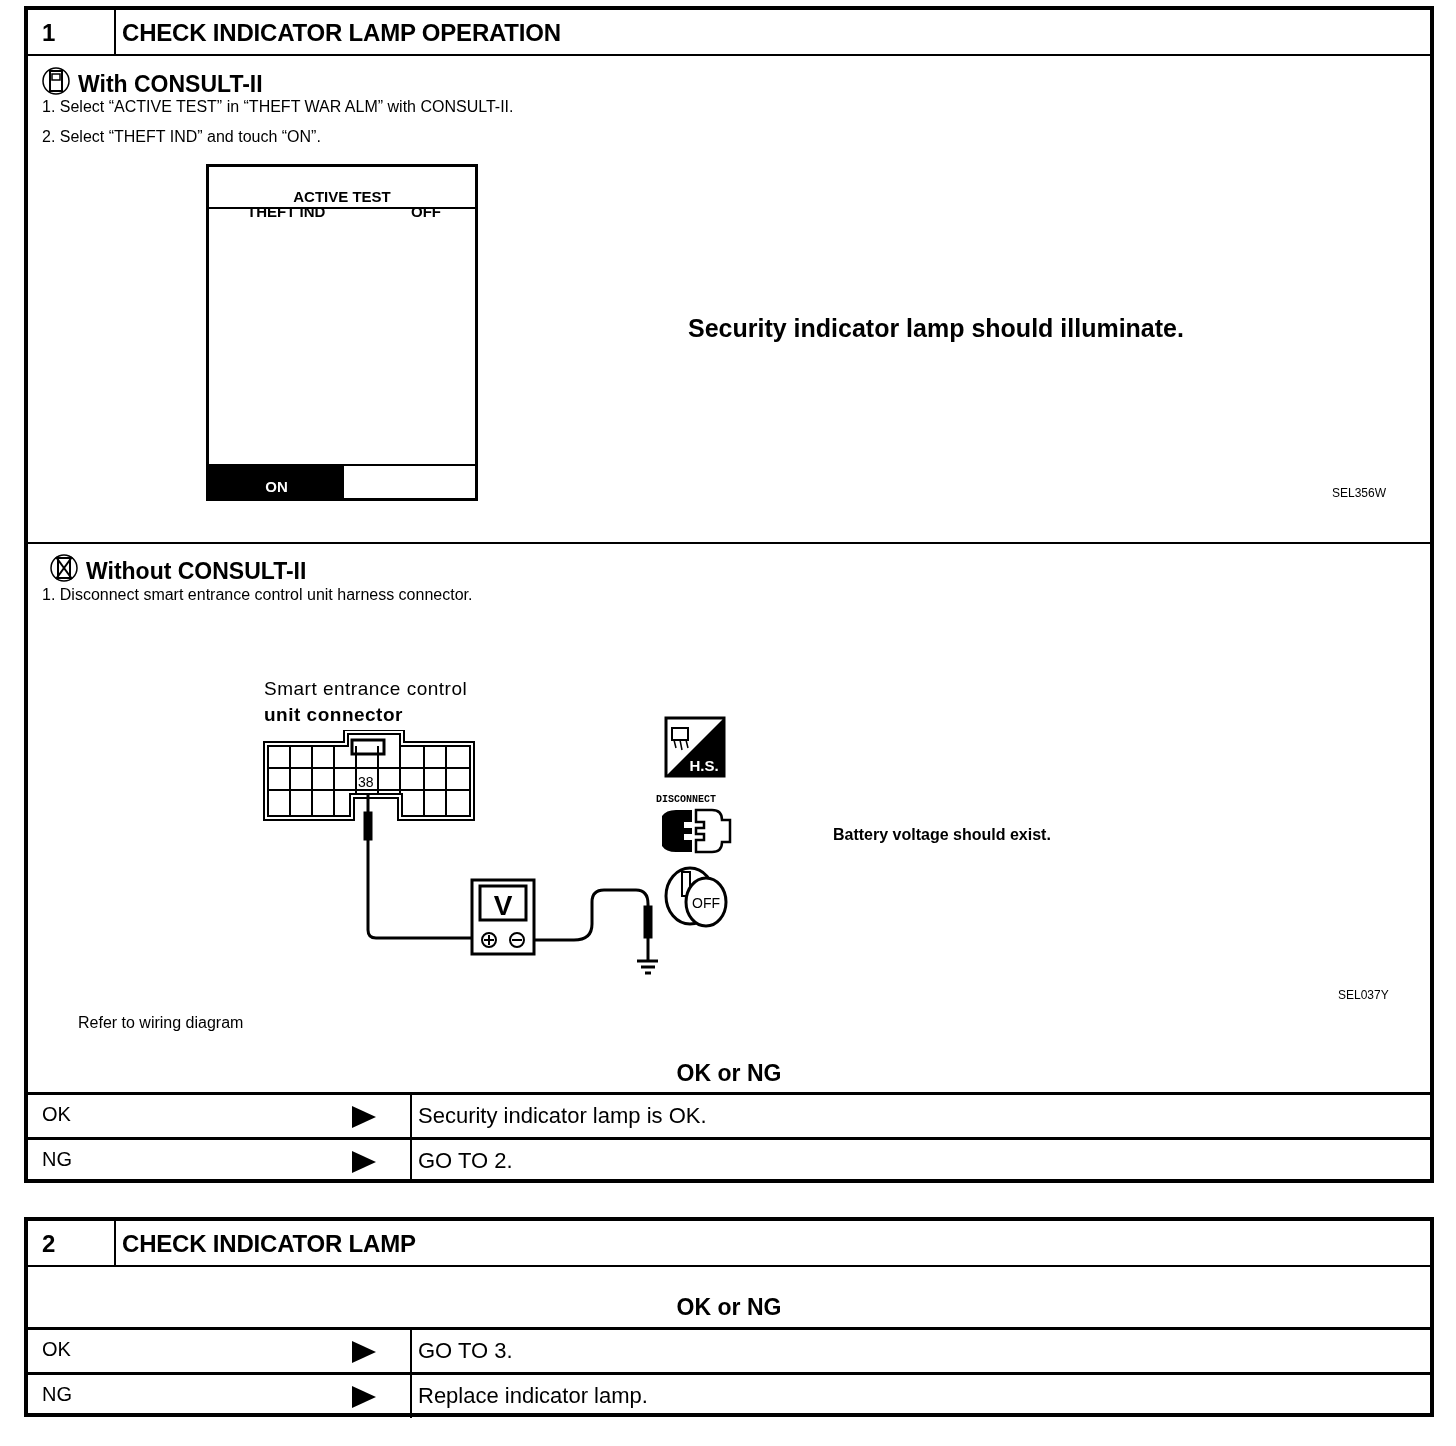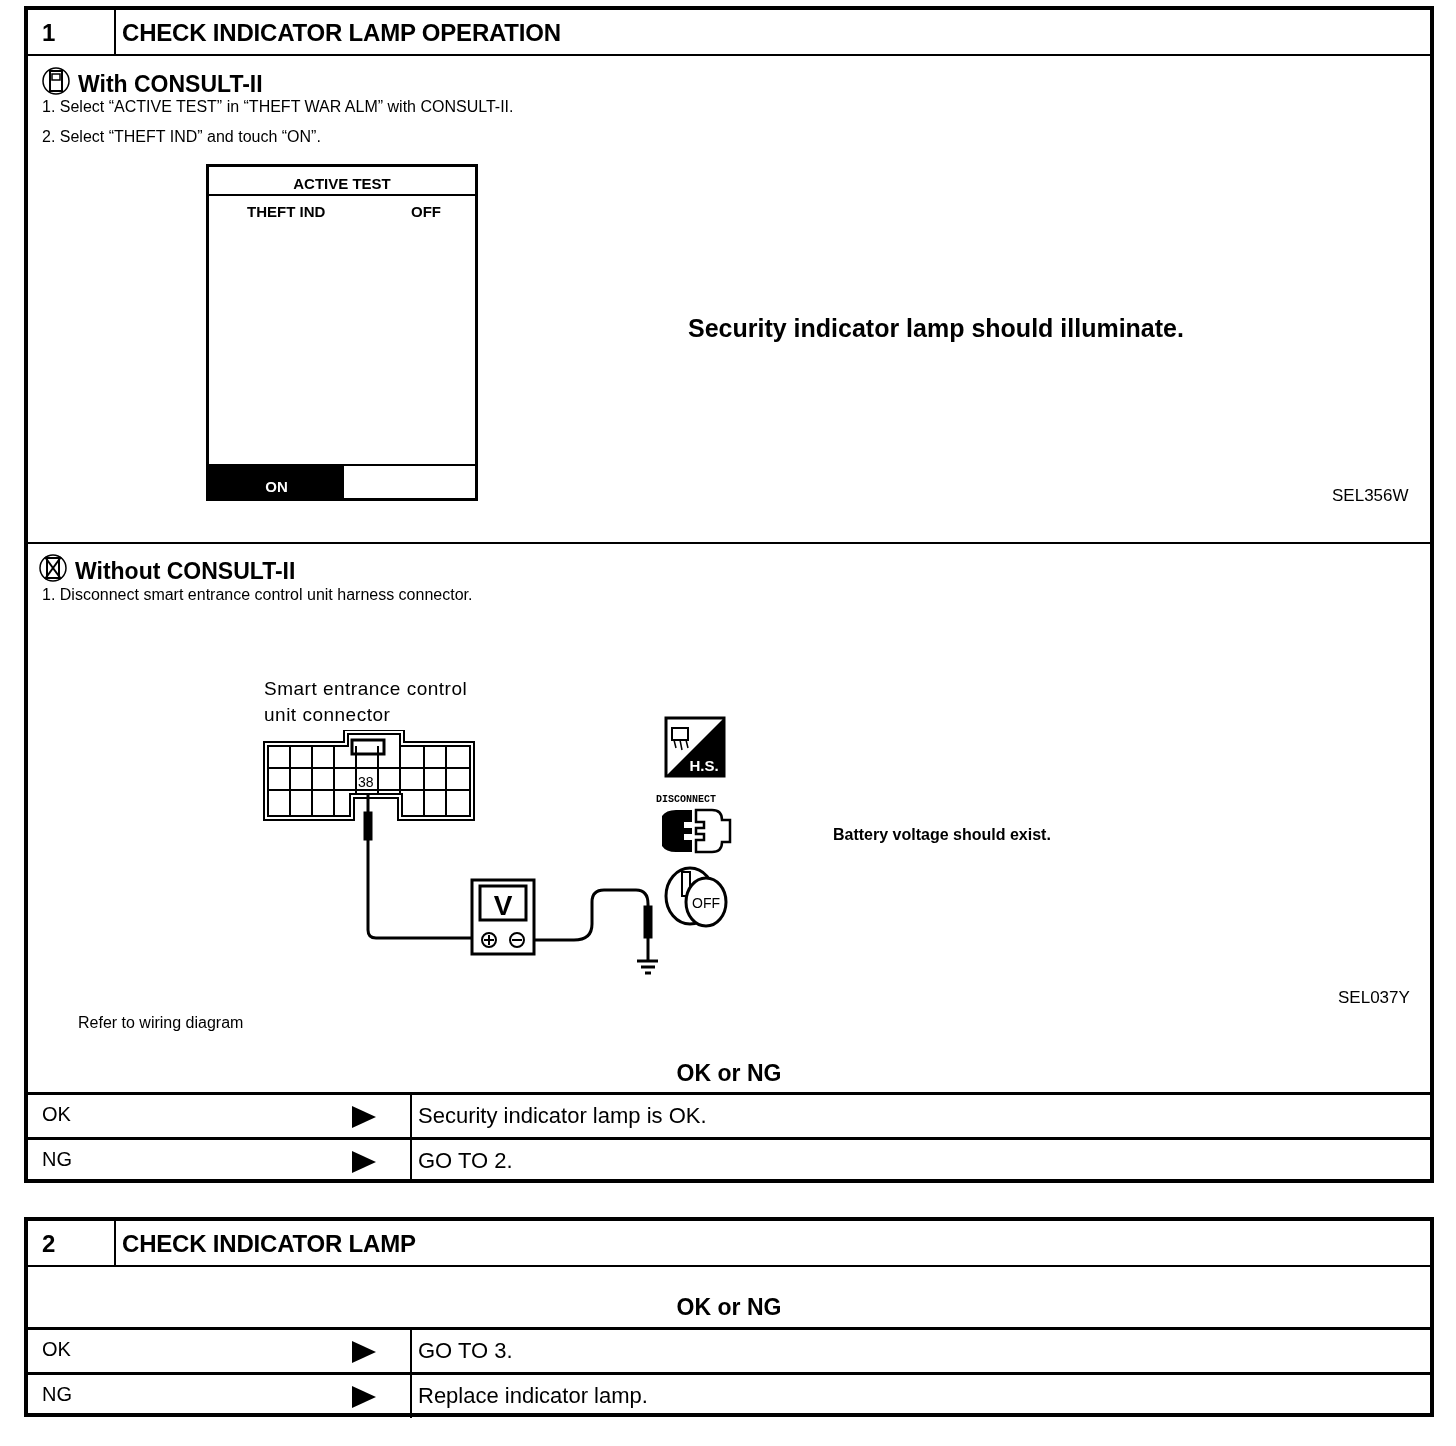--- a/index.html
+++ b/index.html
@@ -23,28 +23,28 @@
     .hline.thick { border-top-width: 3px; }
 
     .result-row { position: absolute; left: 0; right: 0; height: 44px; }
     .result-row .cond { position: absolute; left: 14px; top: 9px; font-size: 20px; }
     .result-row .arrow { position: absolute; left: 324px; top: 12px; width: 0; height: 0; border-top: 11px solid transparent; border-bottom: 11px solid transparent; border-left: 24px solid #000; }
     .result-row .divider { position: absolute; left: 382px; top: 0; bottom: 0; border-left: 2px solid #000; }
     .result-row .action { position: absolute; left: 390px; top: 9px; font-size: 22px; }
 
     
     .consult { position: absolute; left: 178px; top: 154px; width: 272px; height: 337px; border: 3px solid #000; background: #fff; }
-    .consult .title { height: 29px; border-bottom: 2px solid #000; text-align: center; font-size: 15px; font-weight: bold; padding-top: 8px; }
+    .consult .title { height: 42px; border-bottom: 2px solid #000; text-align: center; font-size: 15px; font-weight: bold; padding-top: 21px; }
     .consult .row { position: absolute; top: 36px; left: 0; right: 0; font-size: 15px; font-weight: bold; }
     .consult .row .k { position: absolute; left: 38px; }
     .consult .row .v { position: absolute; left: 202px; }
     .consult .btn-on { position: absolute; left: 0; bottom: 0; width: 135px; height: 34px; background: #000; color: #fff; font-size: 15px; font-weight: bold; text-align: center; padding-top: 14px; }
     .consult .btn-blank { position: absolute; left: 135px; right: 0; bottom: 0; height: 34px; border-top: 2px solid #000; background: #fff; }
 
-    .fig-code { font-size: 17px; text-align: right; }
+    .fig-code { font-size: 12px; text-align: right; }
   </style>
 </head>
 <body>
 
 <div class="step-table" id="step1">
   <div class="hdr-row">
     <div class="hdr-num">1</div>
     <div class="hdr-title">CHECK INDICATOR LAMP OPERATION</div>
   </div>
 
@@ -69,36 +69,36 @@
     </div>
     <div class="btn-on">ON</div>
     <div class="btn-blank"></div>
   </div>
 
   <div class="abs bold" style="left:660px; top:304px; font-size:25px;">Security indicator lamp should illuminate.</div>
   <div class="abs fig-code" style="left:1304px; top:476px;">SEL356W</div>
 
   <div class="hline" style="top:532px;"></div>
 
-  <div class="abs sub-hdr" style="left:9px; top:543px;align-items:center;">
+  <div class="abs sub-hdr" style="left:20px; top:543px;align-items:center;">
     <span>
       <svg width="32" height="30" viewBox="0 0 32 30">
         <circle cx="16" cy="15" r="13" fill="none" stroke="#000" stroke-width="1.5"></circle>
         <rect x="10" y="5" width="12" height="20" fill="none" stroke="#000" stroke-width="2"></rect>
         <line x1="8" y1="4" x2="24" y2="26" stroke="#000" stroke-width="2"></line>
         <line x1="24" y1="4" x2="8" y2="26" stroke="#000" stroke-width="2"></line>
       </svg>
     </span>
     <span>Without CONSULT-II</span>
   </div>
   <div class="abs line-text" style="left:14px; top:576px;">1.  Disconnect smart entrance control unit harness connector.</div>
 
   <div class="abs" style="left:236px; top:668px; font-size:19px; letter-spacing:0.5px;">
     <div>Smart  entrance  control</div>
-    <div style="margin-top:4px;">unit  connector</div>
+    <div style="margin-top:4px;font-weight:bold;">unit  connector</div>
   </div>
 
   <svg class="abs" style="left:230px; top:720px;" width="400" height="250" viewBox="0 0 400 250">
     <g stroke="#000" fill="none">
       <path d="M6,12 H86 V0 H146 V12 H216 V90 H140 V68 H96 V90 H6 Z" stroke-width="2"></path>
       <path d="M10,16 H90 V4 H142 V16 H212 V86 H144 V64 H92 V86 H10 Z" stroke-width="2"></path>
       <rect x="94" y="10" width="32" height="14" stroke-width="3"></rect>
       <g stroke-width="2">
         <line x1="10" y1="38" x2="212" y2="38"></line>
         <line x1="10" y1="60" x2="212" y2="60"></line>

